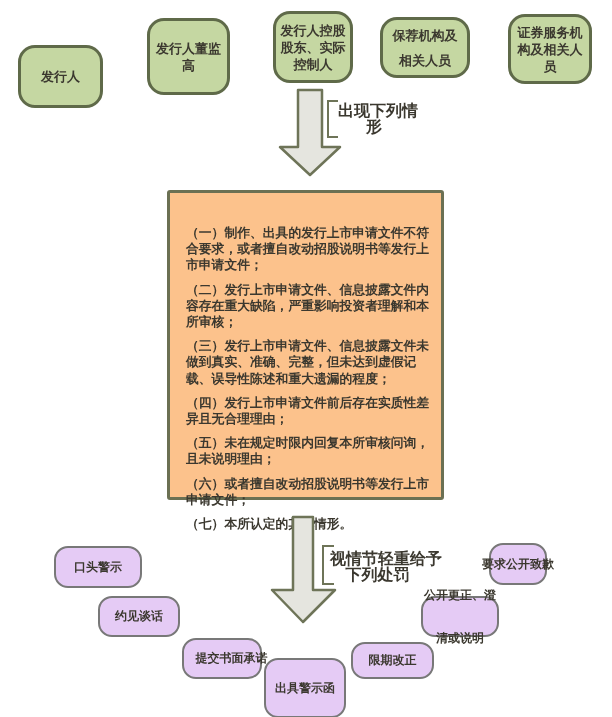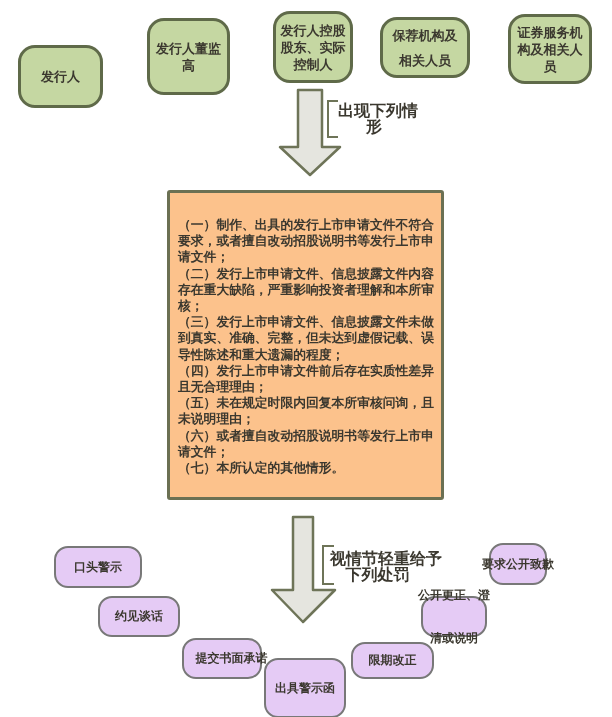--- a/index.html
+++ b/index.html
@@ -29,21 +29,21 @@
     background:var(--penalty-fill); border:2.5px solid var(--penalty-border);
     border-radius:14px; font-size:12px; line-height:15px;
   }
   .situations{
     position:absolute; left:167px; top:190px; width:277px; height:310px;
     box-sizing:border-box; background:var(--situations-fill);
     border:3px solid var(--situations-border); border-radius:3px;
     padding:24px 3px 0 8px;
   }
   .situations p{
-    margin:0; font-size:12.8px; line-height:16.2px; font-weight:bold;
+    margin:8px; font-size:12.8px; line-height:16.2px; font-weight:bold;
     color:var(--text); text-align:left;
   }
   .arrow-svg{position:absolute;}
   .bracket{
     position:absolute; box-sizing:border-box;
     border-left:2.5px solid var(--arrow-border);
     border-top:2.5px solid var(--arrow-border);
     border-bottom:2.5px solid var(--arrow-border);
   }
   .arrow-label{
@@ -115,21 +115,21 @@
   </div>
   <div class="node penalty" style="left:182px;top:638px;width:80px;height:41px;padding-left:19px;">
     <span>提交书面承诺</span>
   </div>
   <div class="node penalty" style="left:264px;top:658px;width:82px;height:60px;">
     <span>出具警示函</span>
   </div>
   <div class="node penalty" style="left:351px;top:642px;width:83px;height:37px;">
     <span>限期改正</span>
   </div>
-  <div class="node penalty" style="left:421px;top:596px;width:66px;height:41px;gap:28px;">
+  <div class="node penalty" style="left:421px;top:596px;width:78px;height:41px;gap:28px;">
     <span>公开更正、澄</span>
     <span>清或说明</span>
   </div>
   <div class="node penalty" style="left:489px;top:543px;width:58px;height:42px;">
     <span>要求公开致歉</span>
   </div>
 
 </div>
 
 </body></html>

